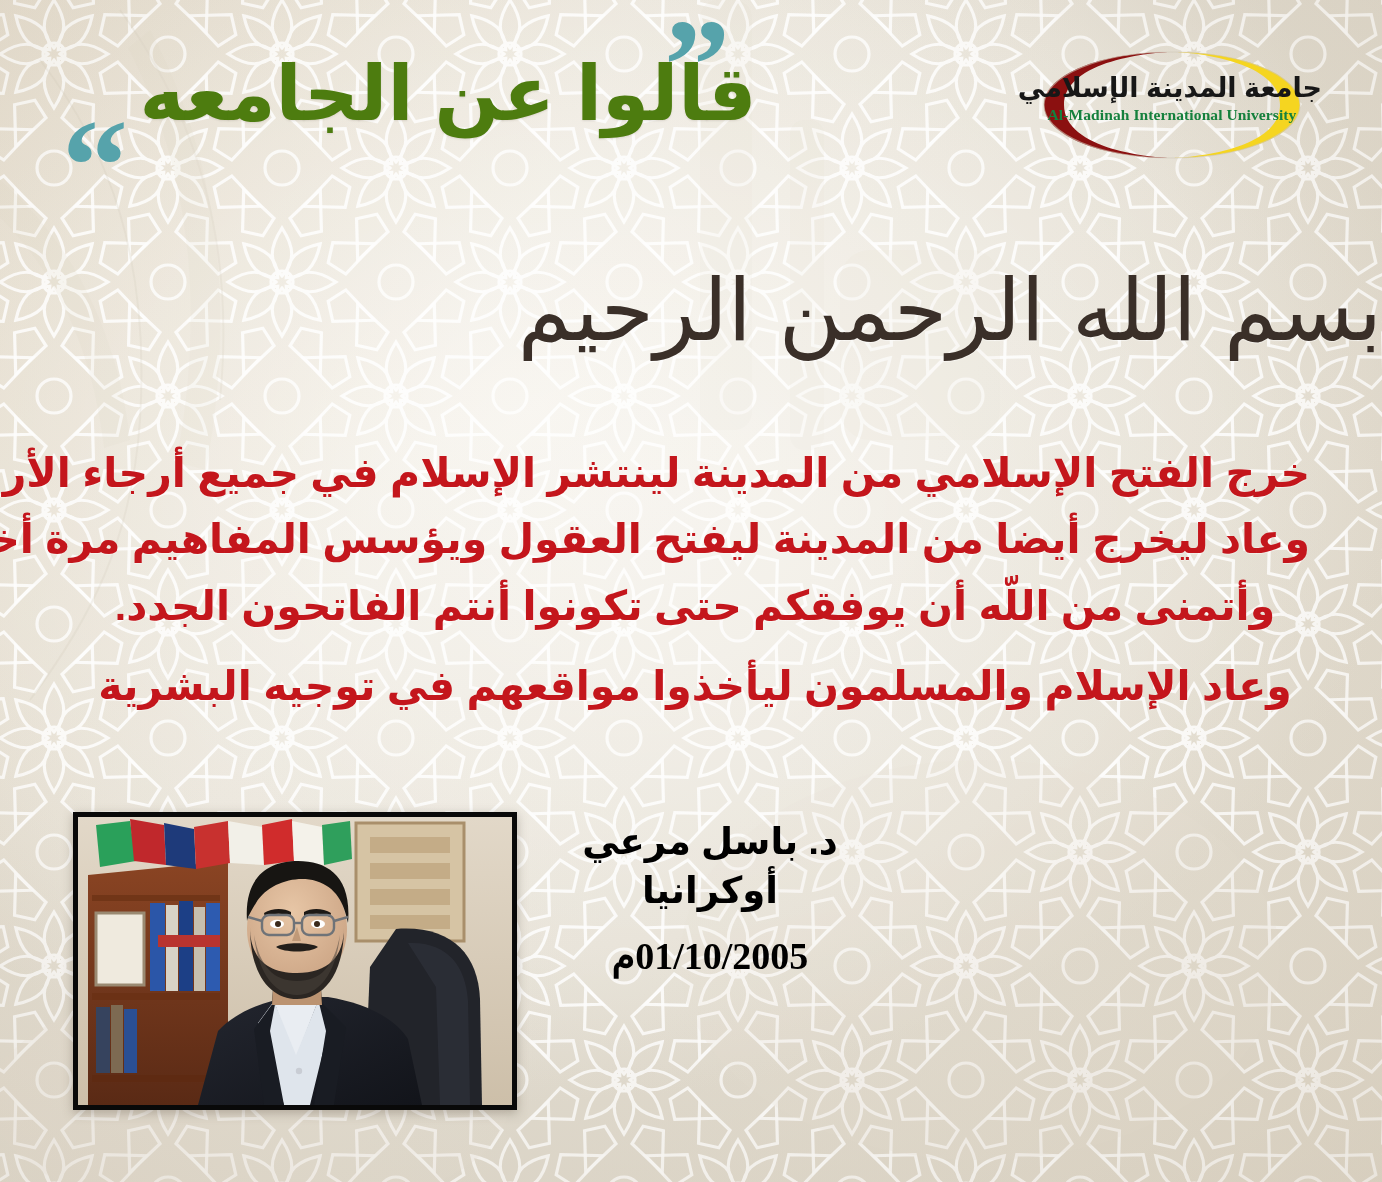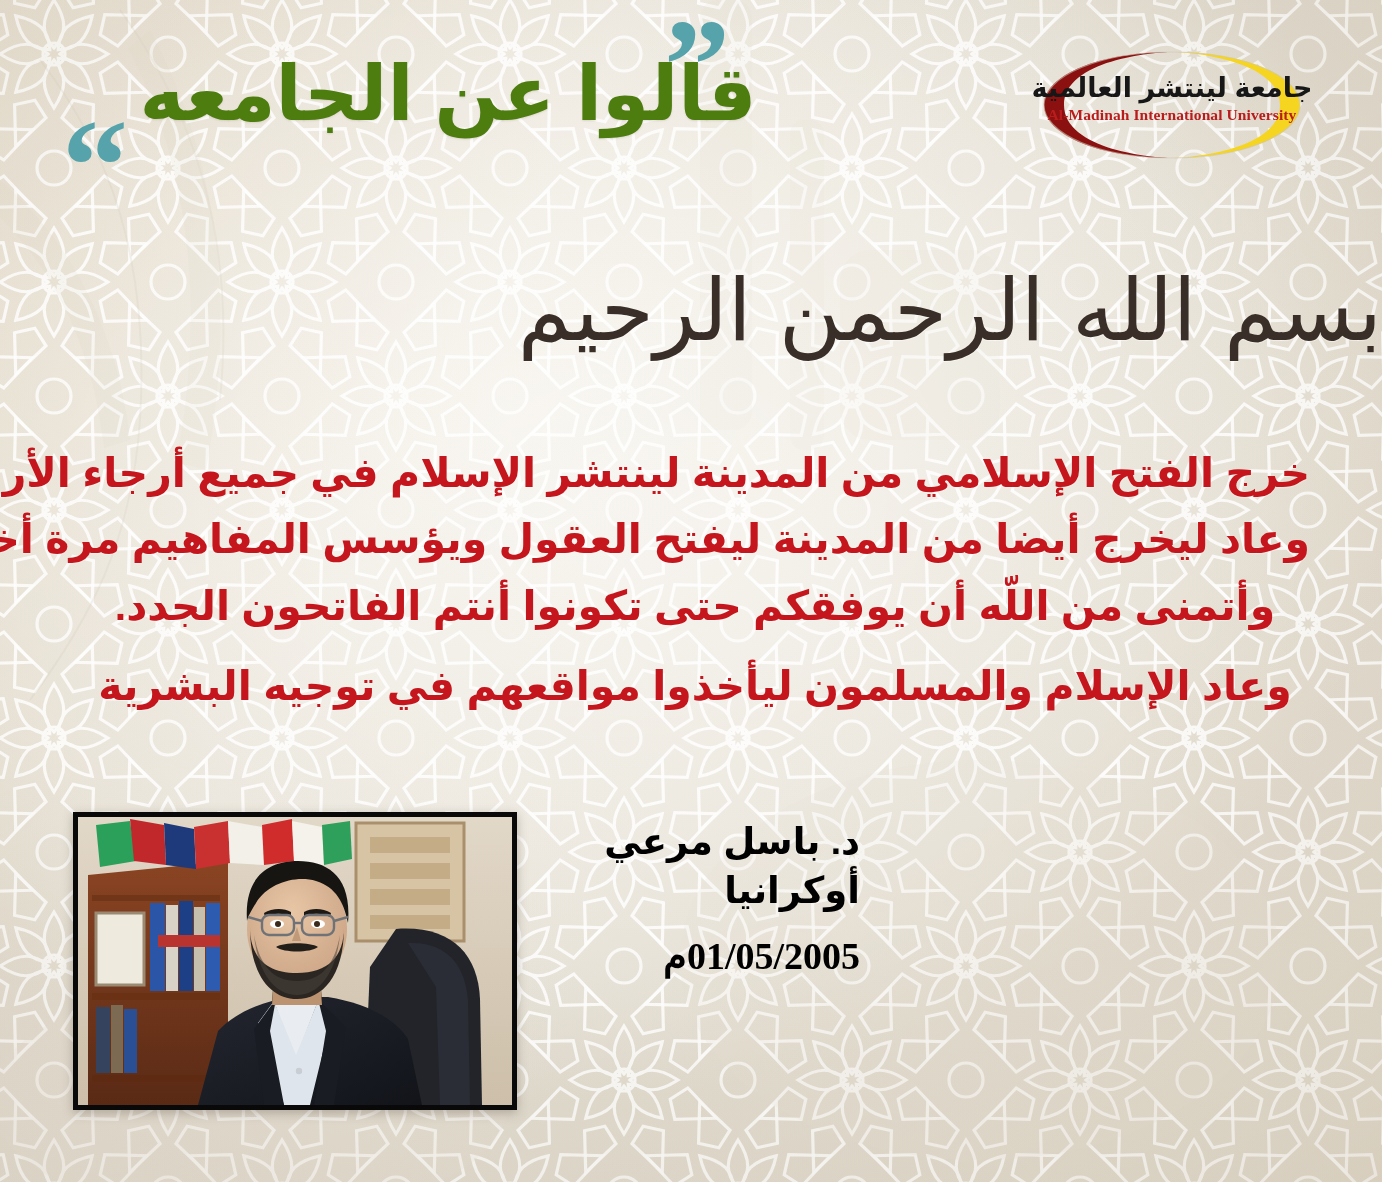--- a/index.html
+++ b/index.html
@@ -124,21 +124,21 @@
   }
 
   .logo-en {
     position: absolute;
     top: 60px;
     left: 0;
     width: 300px;
     text-align: center;
     font-size: 15.5px;
     font-weight: bold;
-    color: #b91c1c;
+    color: #15803d;
     direction: ltr;
     letter-spacing: 0.1px;
     white-space: nowrap;
     font-family: "Liberation Serif", "DejaVu Serif", serif;
   }
 
   
   .basmala {
     position: absolute;
     top: 252px;
@@ -179,21 +179,21 @@
   }
 
   .quote-line.l3 { margin-top: 14px; }
 
   
   .attribution {
     position: absolute;
     top: 818px;
     left: 560px;
     width: 300px;
-    text-align: right;
+    text-align: center;
     direction: rtl;
     color: #000000;
   }
 
   .attr-name {
     font-size: 37px;
     font-weight: bold;
     line-height: 1.3;
     white-space: nowrap;
   }
@@ -321,39 +321,39 @@
 
   <div class="logo">
     <svg width="300" height="118" viewBox="0 0 300 118" xmlns="http://www.w3.org/2000/svg" aria-hidden="true">
 
       <path d="M150,6 C78,6 22,29 22,59 C22,89 78,112 150,112 C132,112 42,104 42,59 C42,14 132,6 150,6 Z" fill="#8b1010"></path>
 
       <path d="M150,6 C222,6 278,29 278,59 C278,89 222,112 150,112 C168,112 258,104 258,59 C258,14 168,6 150,6 Z" fill="#f5d520"></path>
 
       <ellipse cx="150" cy="59" rx="128" ry="53" fill="none" stroke="#cfc7b6" stroke-width="1.2" opacity="0.6"></ellipse>
     </svg>
-    <div class="logo-ar">جامعة لينتشر العالمية</div>
+    <div class="logo-ar">جامعة المدينة الإسلامي</div>
     <div class="logo-en">Al-Madinah International University</div>
   </div>
 
   <div class="basmala">
     <span class="basmala-text">بسم الله الرحمن الرحيم</span>
   </div>
 
   <div class="quote-body">
     <div class="quote-line l1">خرج الفتح الإسلامي من المدينة لينتشر الإسلام في جميع أرجاء الأرض...</div>
     <div class="quote-line l2">وعاد ليخرج أيضا من المدينة ليفتح العقول ويؤسس المفاهيم مرة أخرى...</div>
     <div class="quote-line l4">وأتمنى من اللّه أن يوفقكم حتى تكونوا أنتم الفاتحون الجدد.</div>
     <div class="quote-line l3">وعاد الإسلام والمسلمون ليأخذوا مواقعهم في توجيه البشرية</div>
   </div>
 
   <div class="attribution">
     <div class="attr-name">د. باسل مرعي</div>
     <div class="attr-country">أوكرانيا</div>
-    <div class="attr-date">01/05/2005م</div>
+    <div class="attr-date">01/10/2005م</div>
   </div>
 
   <div class="photo-frame">
     <svg width="434" height="288" viewBox="0 0 434 288" xmlns="http://www.w3.org/2000/svg" aria-hidden="true">
       <defs>
         <linearGradient id="wallg" x1="0" y1="0" x2="0" y2="1">
           <stop offset="0%" stop-color="#e2d8c8"></stop>
           <stop offset="100%" stop-color="#cdbfa9"></stop>
         </linearGradient>
         <linearGradient id="suitg" x1="0" y1="0" x2="1" y2="1">

